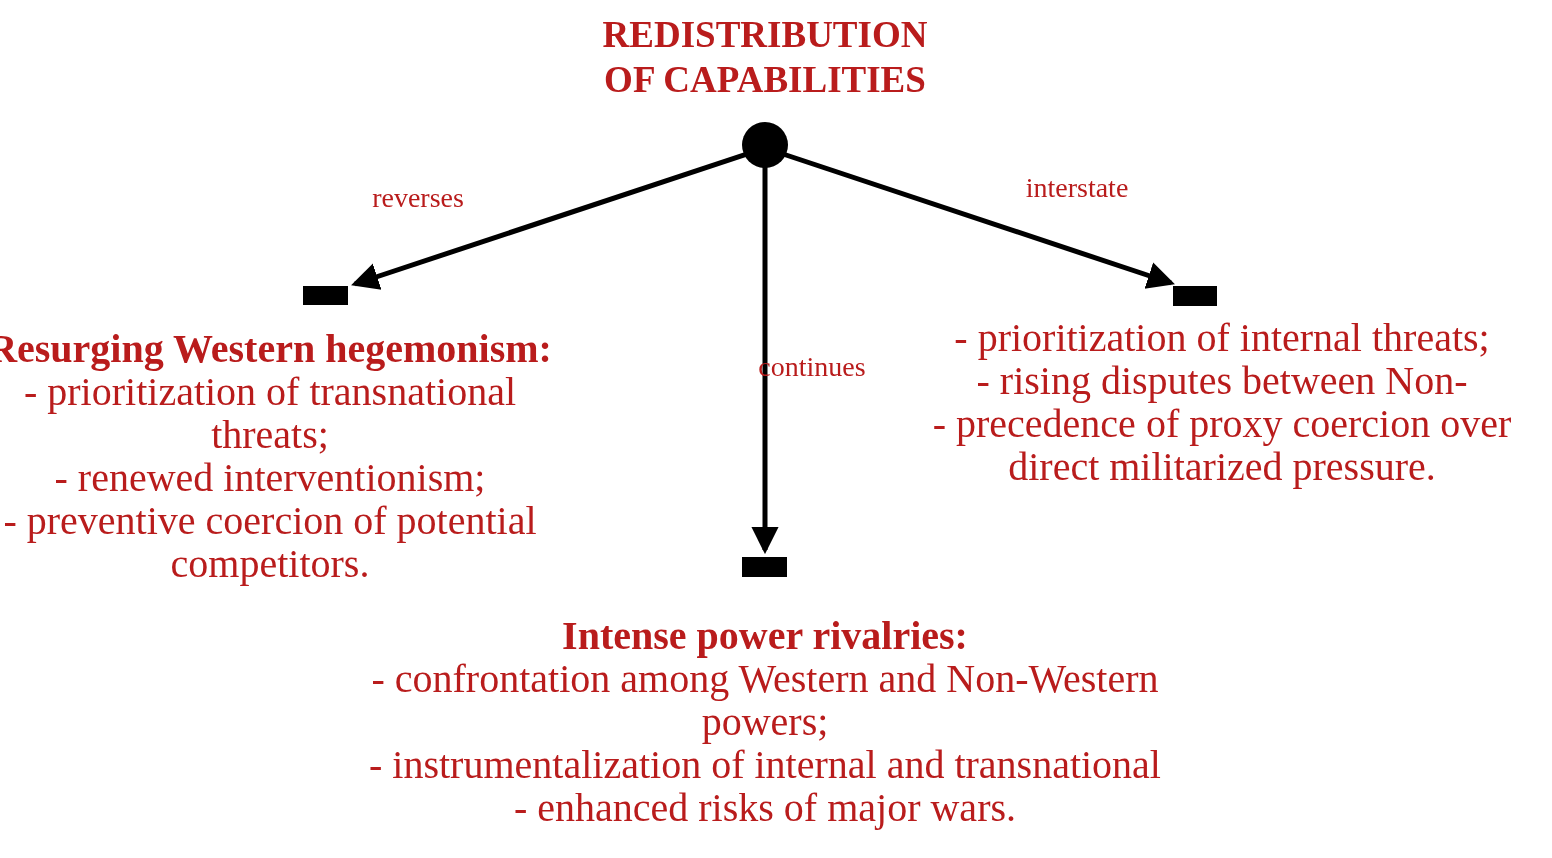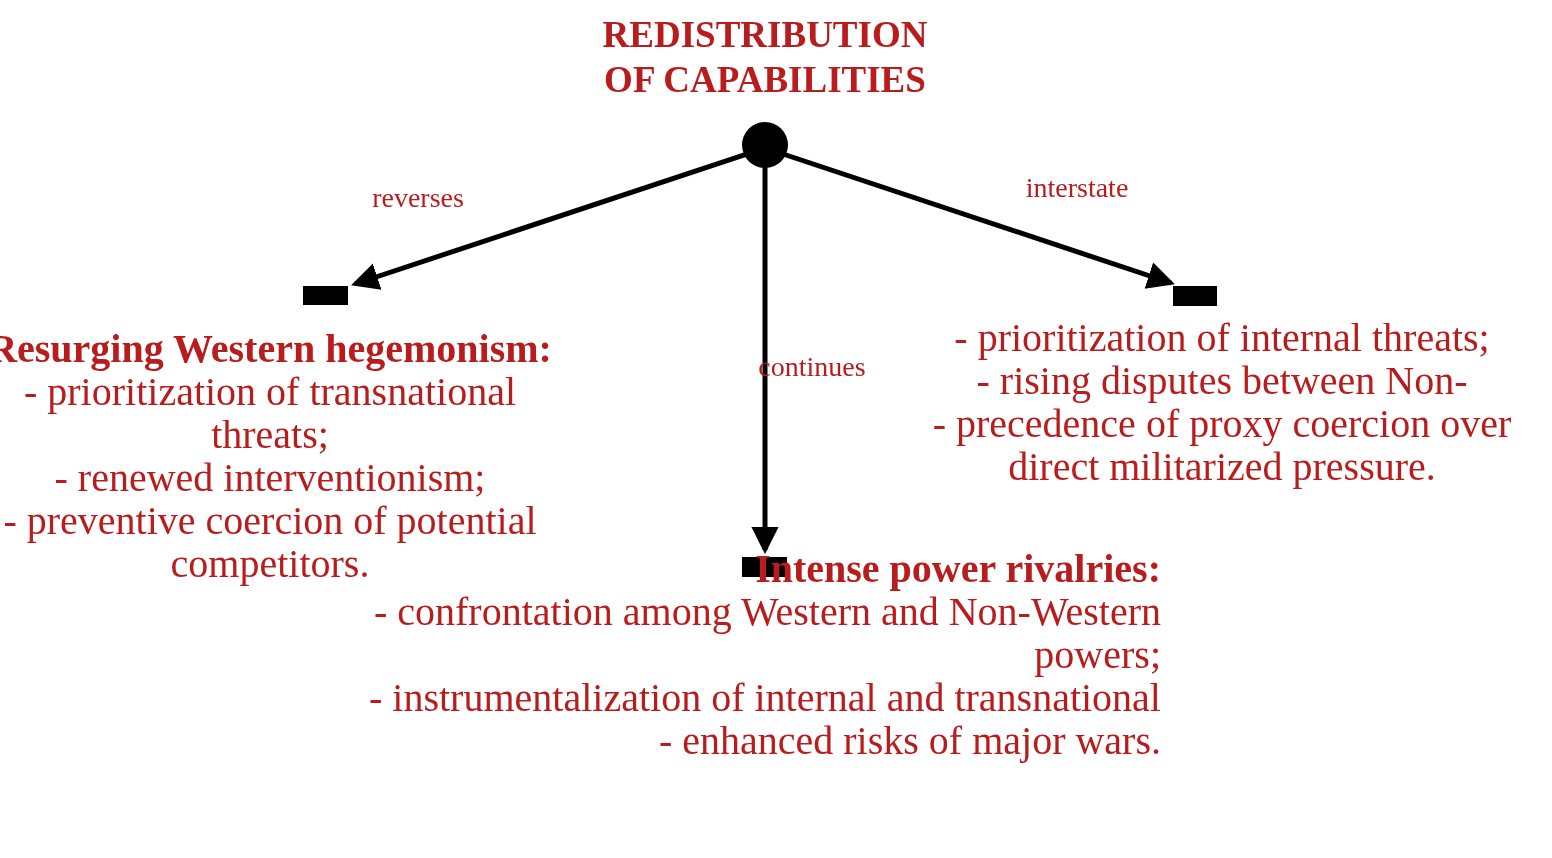--- a/index.html
+++ b/index.html
@@ -38,21 +38,21 @@
   .edge-label.middle { left: 812px;  top: 316px; margin-top: 29px; }
   .edge-label.right  { left: 1077px; top: 166px; }
   .node {
     position: absolute;
     transform: translateX(-50%);
     font-size: 40px;
     line-height: 43px;
     text-align: center;
   }
   .node.left   { left: 270px;  top: 327px; }
-  .node.middle { left: 765px;  top: 547px; text-align: right; }
+  .node.middle { left: 765px;  top: 614px; }
   .node.right  { left: 1222px; top: 316px; }
   .node-heading { font-weight: bold; white-space: nowrap; }
   .line { white-space: nowrap; }
 </style>
 </head>
 <body>
 
 <div class="canvas" style="background: rgb(255, 255, 255); color: #b91c1c;">
 
   <svg class="graphics" viewBox="0 0 1552 858" xmlns="http://www.w3.org/2000/svg">

